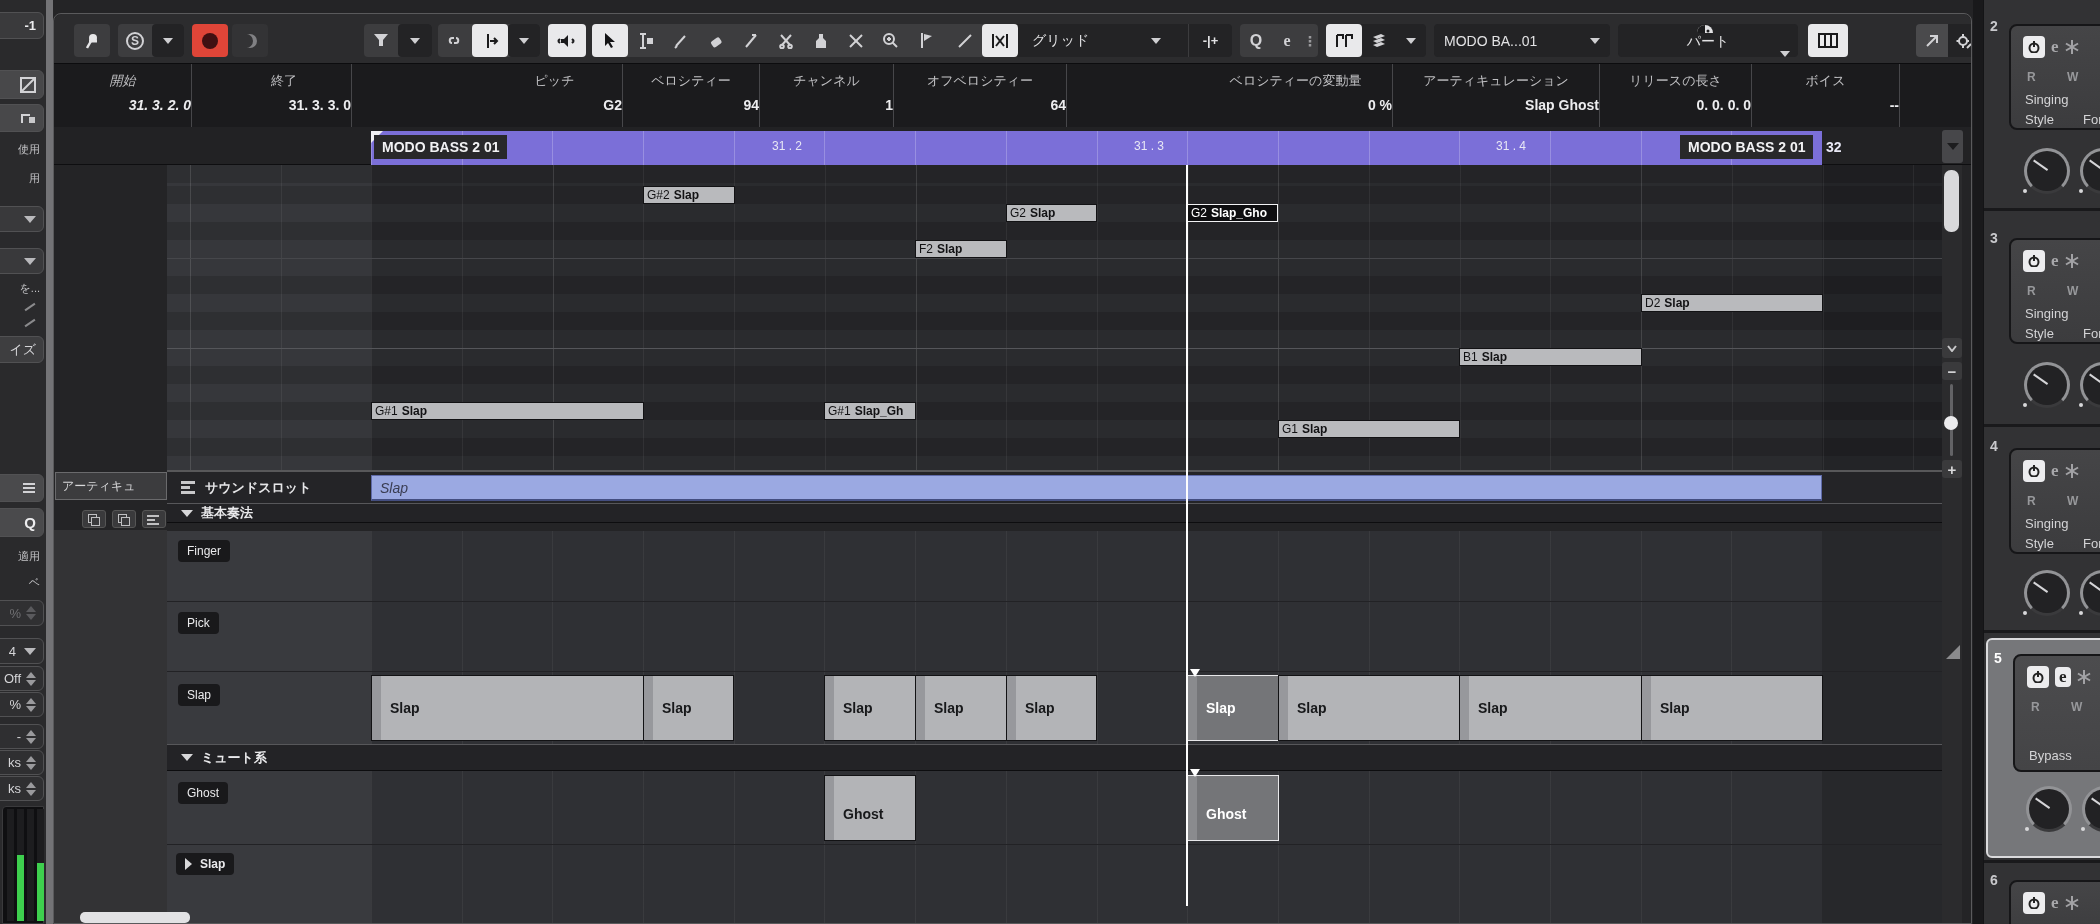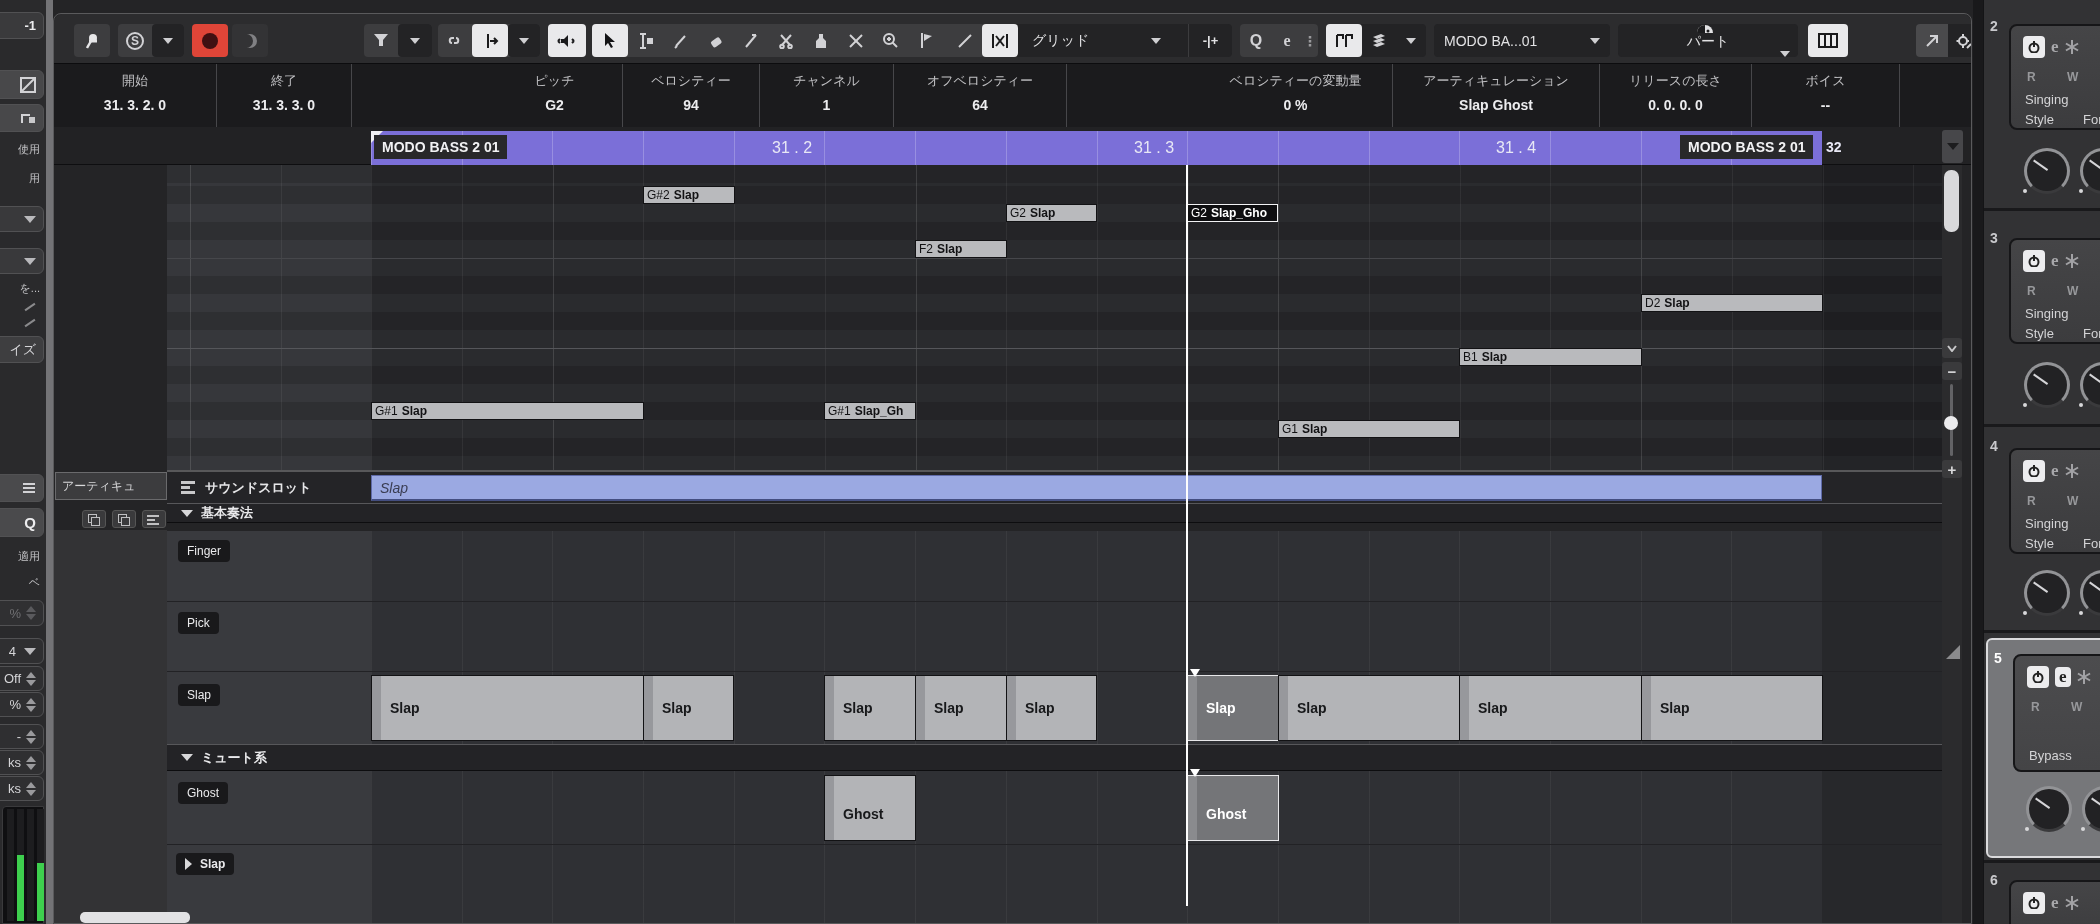--- a/index.html
+++ b/index.html
@@ -41,29 +41,29 @@
   .dd-tri { width:0; height:0; border-left:5px solid transparent; border-right:5px solid transparent; border-top:6px solid #cfcfd2; }
   .ico { stroke:#d2d2d5; fill:none; stroke-width:2; }
   .ico-dark { stroke:#1a1a1c; fill:none; stroke-width:2; }
   .tb-label { color:#e2e2e4; font-size:14px; }
   .glyph { color:#d2d2d5; font-weight:bold; font-size:16px; }
 
   
   #infoline { left:54px; top:63px; width:1917px; height:64px; background:#1b1b1d; border-top:1px solid #0c0c0e; }
   .info-col { position:absolute; top:0; height:64px; border-right:1px solid #47474a; }
   .info-label { position:absolute; top:8px; width:100%; text-align:center; color:#c0c0c3; font-size:13px; white-space:nowrap; }
-  .info-value { position:absolute; top:33px; width:100%; text-align:center; color:#ededef; font-size:14px; font-weight:bold; white-space:nowrap; }
+  .info-value { position:absolute; top:33px; width:100%; text-align:right; color:#ededef; font-size:14px; font-weight:bold; white-space:nowrap; }
 
   
   #ruler { left:54px; top:127px; width:1917px; height:38px; background:#222224; border-bottom:1px solid #0e0e10; }
   #part-band { position:absolute; left:317px; top:4px; width:1451px; height:34px; background:#7b6fd8;
      background-image:repeating-linear-gradient(to right, rgba(255,255,255,0.22) 0 1px, transparent 1px 90.7px); }
   .part-label { position:absolute; top:8px; height:24px; background:#28282a; color:#f2f2f4; font-weight:bold;
      font-size:14px; display:flex; align-items:center; padding:0 8px; white-space:nowrap; }
-  .ruler-tick-label { position:absolute; top:12px; color:#e8e8f5; font-size:16px; white-space:nowrap; }
+  .ruler-tick-label { position:absolute; top:12px; color:#e8e8f5; font-size:12px; white-space:nowrap; }
 
   
   #keyboard { left:54px; top:165px; width:113px; height:307px; background:#b9b9bb; border-right:3px solid #1a1a1c; overflow:hidden; }
   .blackkey { position:absolute; left:0; width:68px; height:18px; background:#161618; border-radius:0 2px 2px 0; }
   .wk-line-full { position:absolute; left:0; width:113px; height:1px; background:#6a6a6c; }
   .wk-line-half { position:absolute; left:68px; width:45px; height:1px; background:#8c8c8e; }
   .c-label { position:absolute; right:6px; color:#222; font-size:14px; }
 
   #grid { left:167px; top:165px; width:1775px; height:307px; background:#36373b; overflow:hidden; }
   #grid-part { position:absolute; left:204px; top:0; width:1451px; height:307px; background:#2a2b2e; }
@@ -449,21 +449,21 @@
           <line x1="7" y1="1" x2="7" y2="4" class="ico"></line>
           <line x1="7" y1="12" x2="7" y2="15" class="ico"></line>
           <line x1="0.5" y1="8" x2="3" y2="8" class="ico"></line>
           <line x1="11" y1="8" x2="13" y2="8" class="ico"></line>
           <line x1="11" y1="15" x2="15" y2="11" class="ico" stroke-width="2.5"></line>
         </svg>
     </div>
   </div>
 
   <div id="infoline" class="abs">
-    <div class="info-col" style="left:0; width:163px;">
+    <div class="info-col" style="left:0; width:138px;font-style:italic;">
       <div class="info-label">開始</div>
         <div class="info-value">31. 3. 2. 0</div>
     </div>
     <div class="info-col" style="left:163px; width:135px;">
       <div class="info-label">終了</div>
         <div class="info-value">31. 3. 3. 0</div>
     </div>
     <div class="info-col" style="left:433px; width:136px;">
       <div class="info-label">ピッチ</div>
         <div class="info-value">G2</div>

